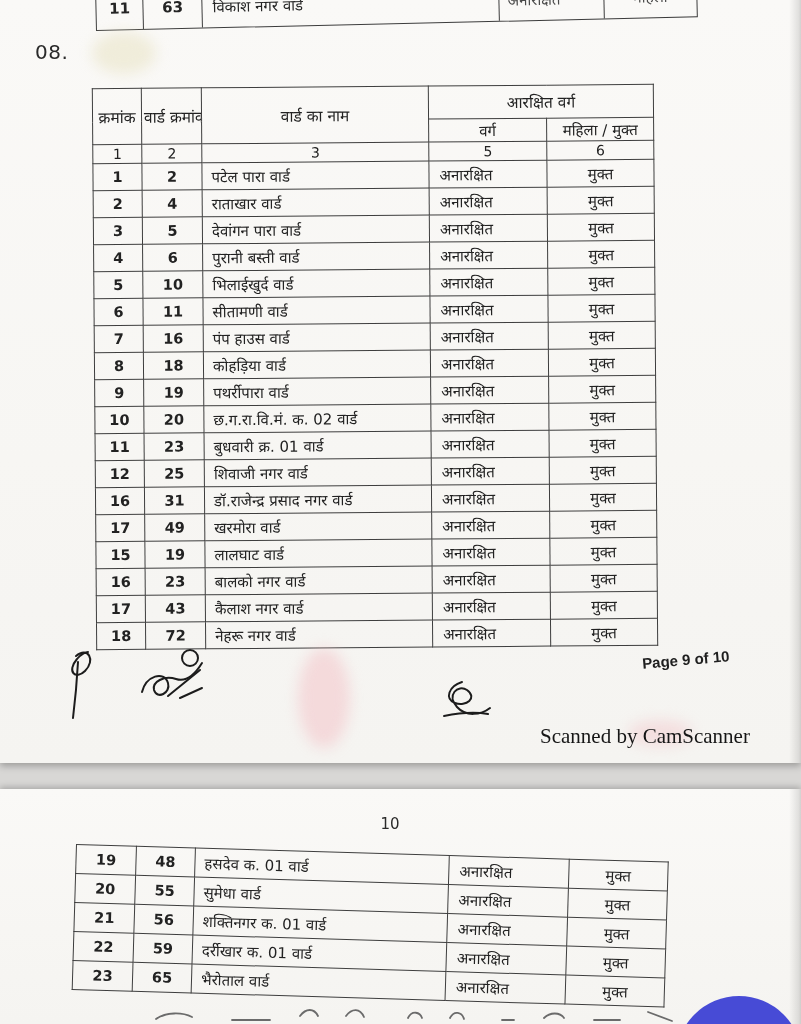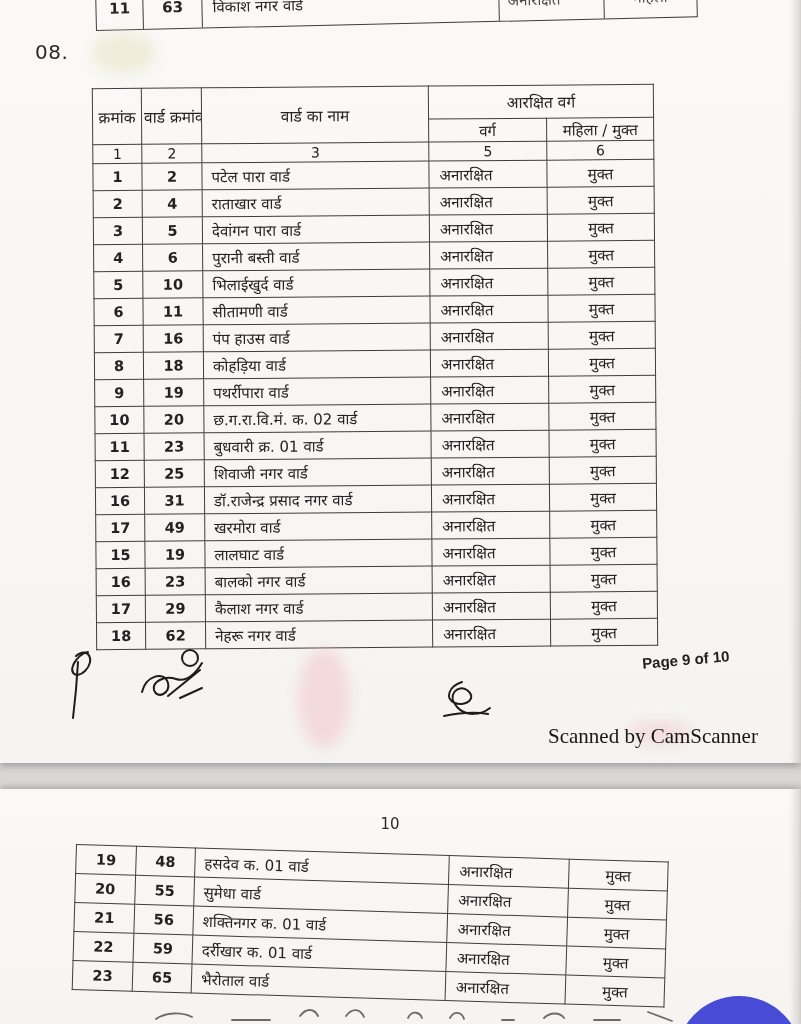--- a/index.html
+++ b/index.html
@@ -66,21 +66,20 @@
   #table2 tbody tr{height:29px;}
 
   
   .page-label{
     position:absolute;left:642px;top:651px;font-size:15px;font-weight:bold;
     transform:rotate(-5deg);color:#1f1f1f;font-family:"Liberation Sans",sans-serif;
   }
   .camscanner{
     position:absolute;left:540px;top:724px;font-size:21px;color:#161616;
     font-family:"Liberation Serif",serif;
-    margin-left:8px;
   }
   .sig{position:absolute;}
   .sig path,.sig circle{fill:none;stroke:#1c1c1c;stroke-width:2;stroke-linecap:round;}
   .smudge{position:absolute;border-radius:50%;filter:blur(7px);}
   .smudge.pink1{left:298px;top:648px;width:52px;height:100px;background:rgba(243,182,188,.42);}
   .smudge.pink2{left:628px;top:720px;width:64px;height:26px;background:rgba(243,190,195,.40);}
   .smudge.yellow{left:92px;top:32px;width:64px;height:42px;background:rgba(228,222,185,.45);}
 
   
   .pagenum{position:absolute;left:340px;top:26px;width:100px;text-align:center;font-size:15px;color:#2a2a2a;}
@@ -245,28 +244,28 @@
         </tr>
         <tr>
           <td>16</td>
           <td>23</td>
           <td>बालको नगर वार्ड</td>
           <td>अनारक्षित</td>
           <td>मुक्त</td>
         </tr>
         <tr>
           <td>17</td>
-          <td>29</td>
+          <td>43</td>
           <td>कैलाश नगर वार्ड</td>
           <td>अनारक्षित</td>
           <td>मुक्त</td>
         </tr>
         <tr>
           <td>18</td>
-          <td>62</td>
+          <td>72</td>
           <td>नेहरू नगर वार्ड</td>
           <td>अनारक्षित</td>
           <td>मुक्त</td>
         </tr>
       </tbody>
   </table>
 
   <svg class="sig" style="left:42px;top:644px" width="70" height="80" viewBox="0 0 70 80">
     <path d="M34,12 c12,-10 20,4 9,15 c-9,9 -19,1 -8,-12 c4,-5 9,-7 11,-7"></path>
     <path d="M36,18 c-1,18 -3,40 -5,56"></path>

